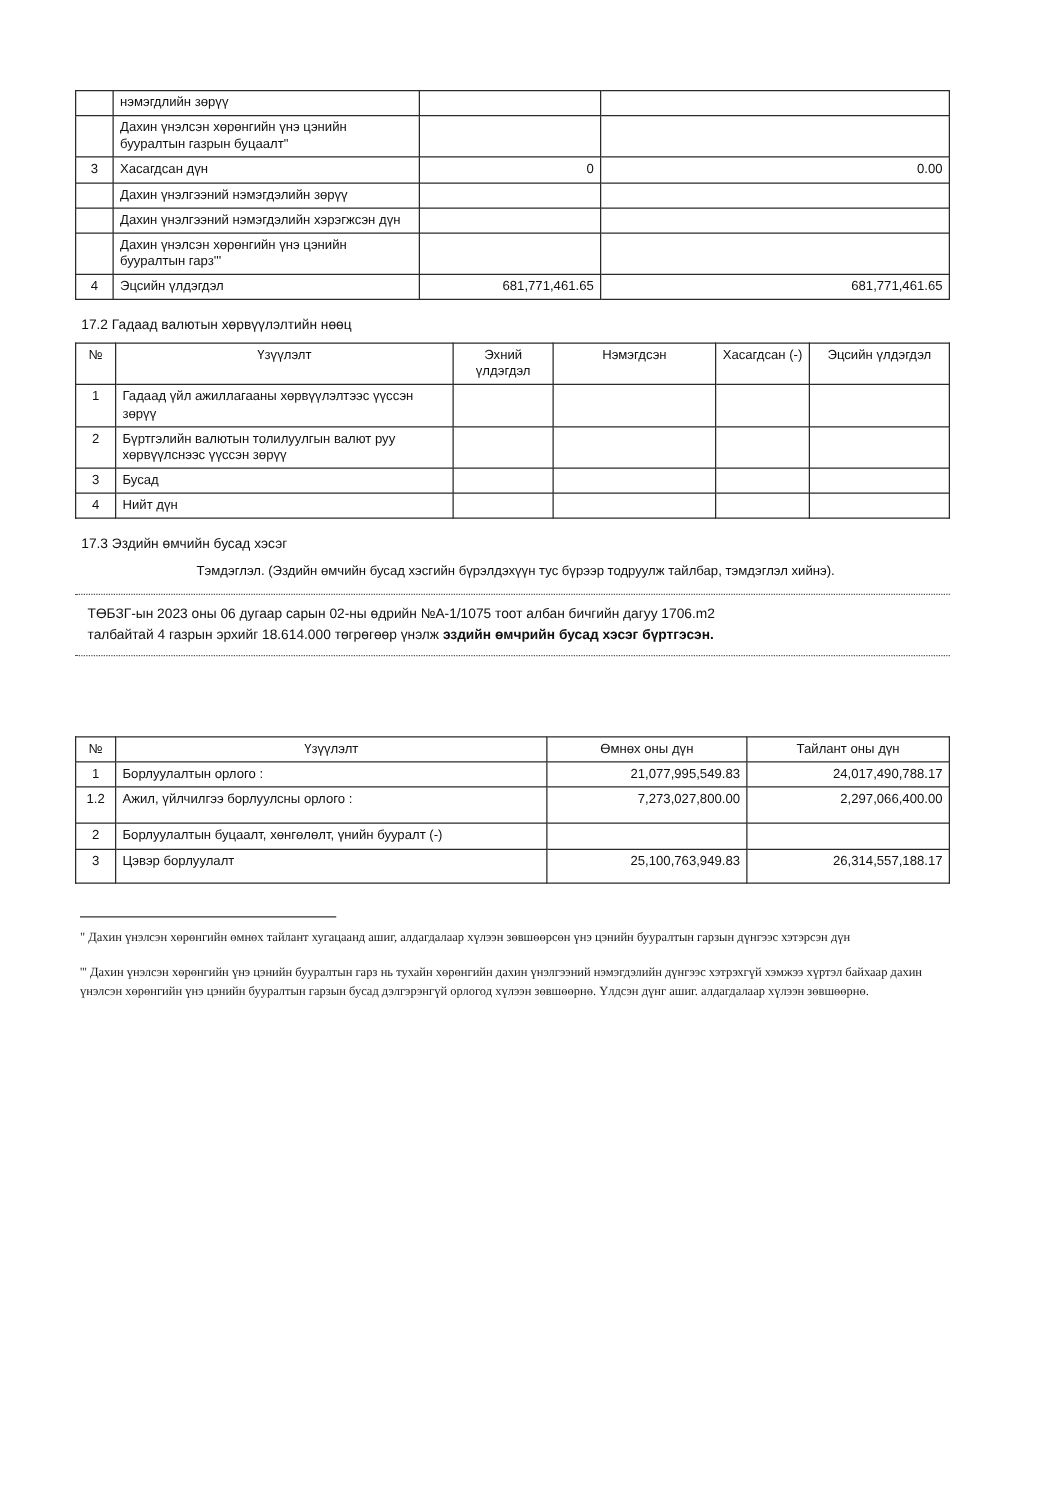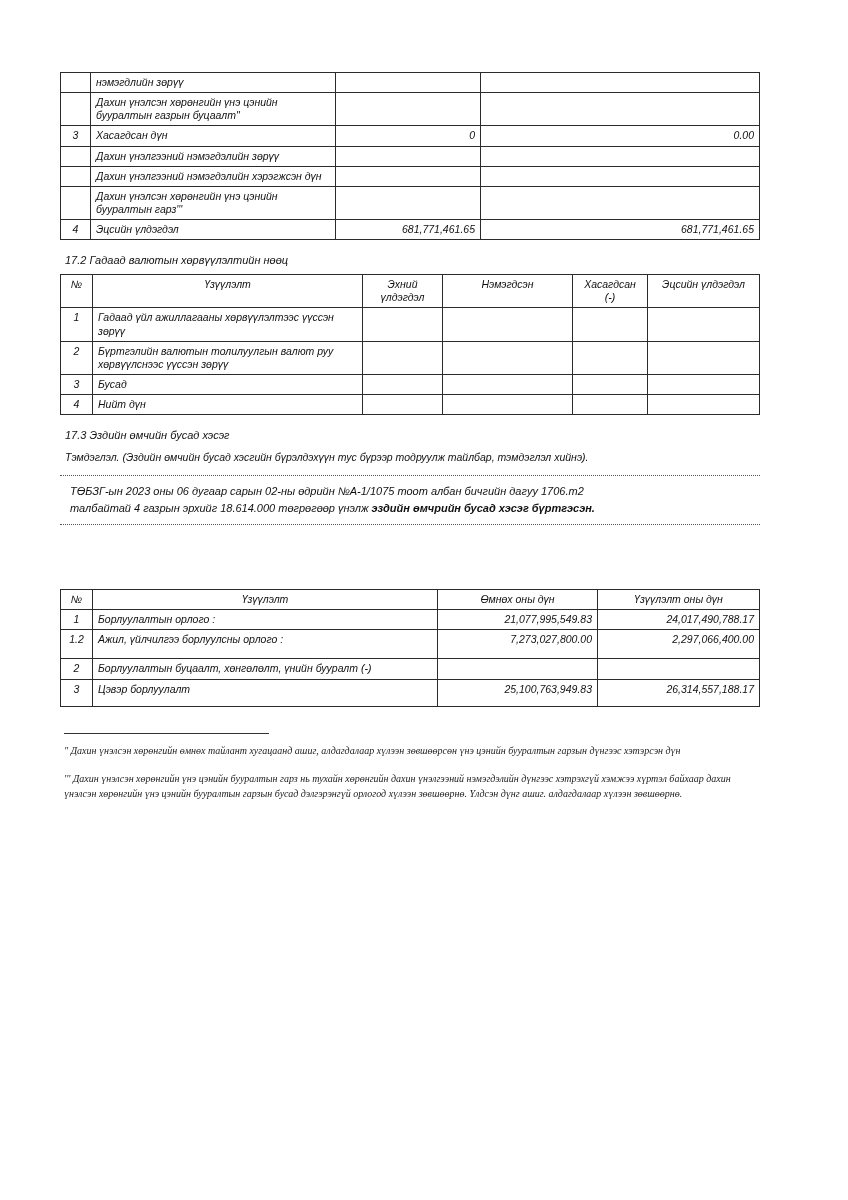--- a/index.html
+++ b/index.html
@@ -14,21 +14,20 @@
     color: #111;
     position: relative;
     overflow: hidden;
   }
   .page {
     position: relative;
     width: 848px;
     height: 1200px;
     padding: 0;
     box-sizing: border-box;
-    font-style: italic;
   }
   .content {
     position: absolute;
     left: 60px;
     top: 72px;
     width: 700px;
   }
 
   table.grid {
     border-collapse: collapse;
@@ -46,20 +45,21 @@
   .c-num { text-align: center; }
   .c-right { text-align: right; }
 
   .section-title {
     font-size: 11px;
     margin: 14px 0 8px 5px;
   }
   .note-text {
     font-size: 10.5px;
     margin: 10px 0 12px 5px;
+    text-align: center;
   }
 
   .callout {
     border-top: 1px dotted #555;
     border-bottom: 1px dotted #555;
     padding: 7px 10px 8px 10px;
     font-size: 11px;
     line-height: 1.5;
     margin-top: 6px;
     margin-bottom: 4px;
@@ -224,21 +224,21 @@
         <col style="width:32px">
         <col style="width:345px">
         <col style="width:160px">
         <col style="width:auto">
       </colgroup>
       <thead>
         <tr class="tbl-head">
           <td>№</td>
           <td>Үзүүлэлт</td>
           <td>Өмнөх оны дүн</td>
-          <td>Үзүүлэлт оны дүн</td>
+          <td>Тайлант оны дүн</td>
         </tr>
       </thead>
       <tbody>
         <tr>
           <td class="c-num">1</td>
           <td>Борлуулалтын орлого :</td>
           <td class="c-right">21,077,995,549.83</td>
           <td class="c-right">24,017,490,788.17</td>
         </tr>
         <tr>

